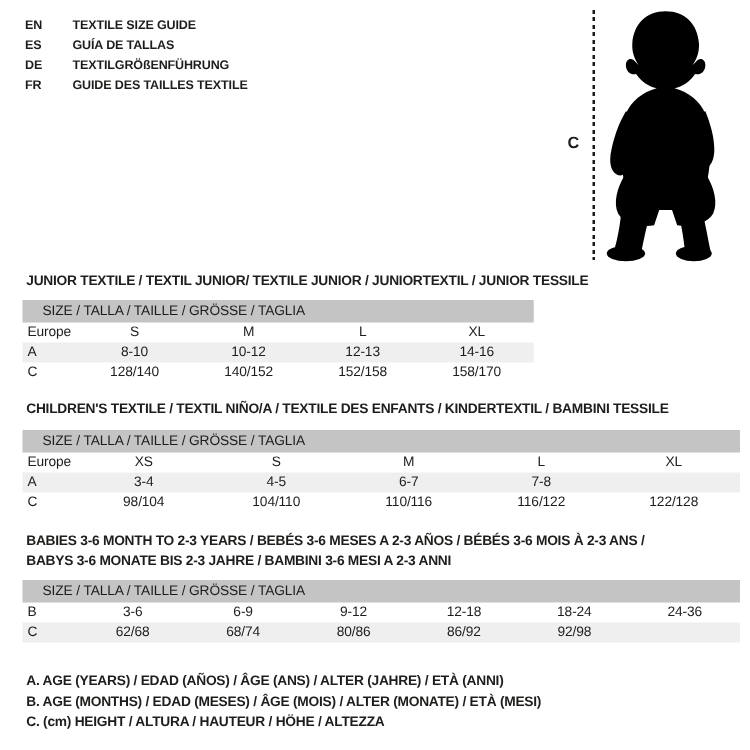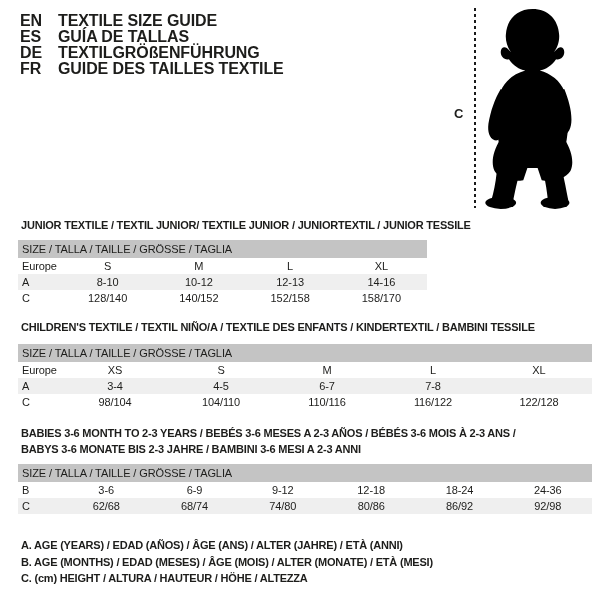--- a/index.html
+++ b/index.html
@@ -2,34 +2,34 @@
 <html><head>
 <meta charset="utf-8">
 <style>
   html,body { margin:0; padding:0; background:#ffffff; }
   .page {
     position:relative; width:600px; height:600px; background:#ffffff;
     font-family:"Liberation Sans", sans-serif; color:#1d1d1b; overflow:hidden;
   }
   
   .lang-list { position:absolute; left:20px; top:13px; list-style:none; margin:0; padding:0;
-    font-weight:bold; font-size:16px; line-height:16px; letter-spacing:-0.1px; }
+    font-weight:bold; font-size:10px; line-height:16px; letter-spacing:-0.1px; }
   .lang-list .code { display:inline-block; width:38px; }
   
   .figure { position:absolute; left:452px; top:4px; width:140px; height:210px; }
   .dash-line { position:absolute; left:22px; top:4px; width:2px; height:200px;
     background:repeating-linear-gradient(to bottom,#1a1a1a 0 3px,transparent 3px 6px); }
   .c-label { position:absolute; left:2px; top:102px; font-weight:bold; font-size:13px; }
   .baby-svg { position:absolute; left:33px; top:3px; }
   
   .sec-title { position:absolute; left:21px; font-weight:bold; font-size:11px;
     letter-spacing:-0.2px; line-height:16px; white-space:nowrap; }
   
   .sg-table { position:absolute; left:18px; font-size:11px; letter-spacing:-0.1px; }
-  .t-head { background:#c4c4c4; height:18px; line-height:18px; padding-left:4px;
+  .t-head { background:#c4c4c4; height:18px; line-height:18px; padding-left:16px;
     font-size:11px; }
   .t-row { display:grid; height:16px; line-height:17px; }
   .cols4 { grid-template-columns:44px repeat(4,1fr); }
   .cols5 { grid-template-columns:44px repeat(5,1fr); }
   .cols6 { grid-template-columns:44px repeat(6,1fr); }
   .t-row .label { text-align:left; padding-left:4px; }
   .t-row .cell { text-align:center; }
   .shaded { background:#efefef; }
   .w1 { width:409px; }
   .w2 { width:574px; }
@@ -130,21 +130,20 @@
       <span class="cell">6-9</span>
       <span class="cell">9-12</span>
       <span class="cell">12-18</span>
       <span class="cell">18-24</span>
       <span class="cell">24-36</span>
     </div>
     <div class="t-row cols6 shaded">
       <span class="label">C</span>
       <span class="cell">62/68</span>
       <span class="cell">68/74</span>
-      <span class="cell">74/80</span>
       <span class="cell">80/86</span>
       <span class="cell">86/92</span>
       <span class="cell">92/98</span>
     </div>
   </div>
 
   <div class="footnotes">
     <div>A. AGE (YEARS) / EDAD (AÑOS) / ÂGE (ANS) / ALTER (JAHRE) / ETÀ (ANNI)</div>
     <div>B. AGE (MONTHS) / EDAD (MESES) / ÂGE (MOIS) / ALTER (MONATE) / ETÀ (MESI)</div>
     <div>C. (cm) HEIGHT / ALTURA / HAUTEUR / HÖHE / ALTEZZA</div>

